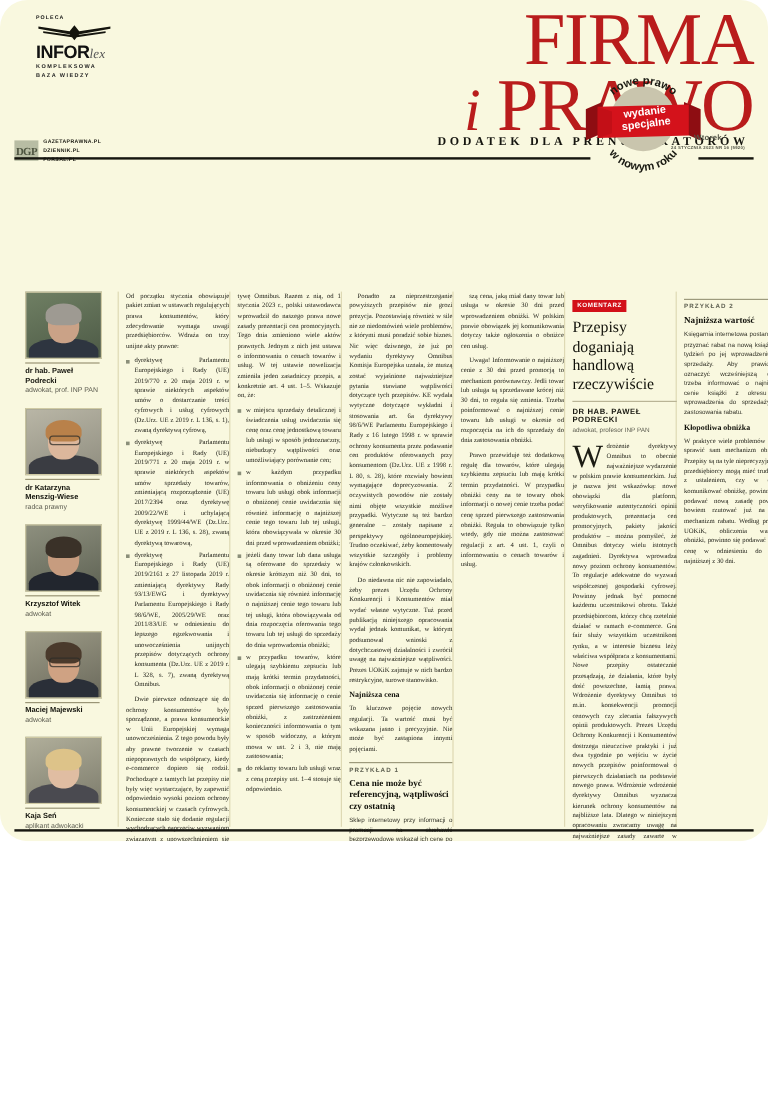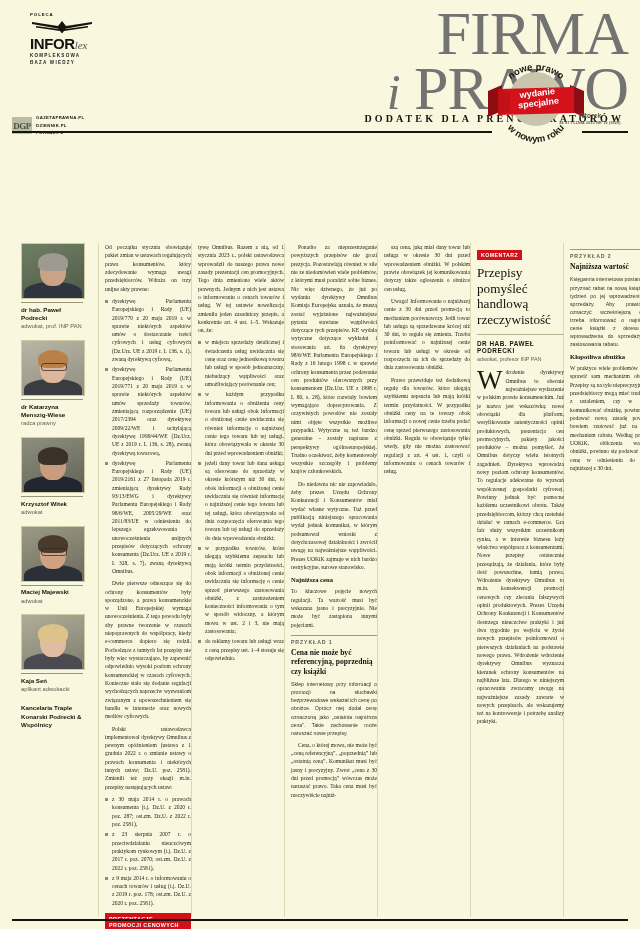--- a/index.html
+++ b/index.html
@@ -3,26 +3,27 @@
 <meta charset="utf-8">
 <style>
   html, body {
     margin: 0;
     padding: 0;
     background: #ffffff;
   }
   .page {
     position: relative;
     width: 640px;
-    height: 929px;
+    height: 701px;
     background: #f9f8df;
     overflow: hidden;
     font-family: "Liberation Serif", serif;
     color: #1a1a16;
     box-sizing: border-box;
+    border-radius: 23px;
   }
 
   
   .masthead {
     position: relative;
     height: 140px;
   }
   .infor-block {
     position: absolute;
     left: 30px;
@@ -68,21 +69,21 @@
     color: #222;
     line-height: 1.5;
     margin-top: 2px;
   }
 
   .firma-title {
     position: absolute;
     right: 12px;
     top: 6px;
     text-align: right;
-    color: #737373;
+    color: #b91c1c;
     font-family: "Liberation Serif", serif;
     line-height: 0.88;
     letter-spacing: -1px;
   }
   .firma-line1 {
     font-size: 62px;
     font-weight: 400;
   }
   .firma-line2 {
     font-size: 62px;
@@ -678,34 +679,34 @@
         <li>do reklamy towaru lub usługi wraz z ceną przepisy ust. 1–4 stosuje się odpowiednio.</li>
       </ul>
     </div>
 
     <div class="col col-3">
       <p class="ptext indent">Ponadto za nieprzestrzeganie powyższych przepisów nie grozi prezycja. Pozostawiają również w sile nie ze niedomówień wiele problemów, z którymi musi poradzić sobie biznes. Nic więc dziwnego, że już po wydaniu dyrektywy Omnibus Komisja Europejska uznała, że muszą zostać wyjaśnione najważniejsze pytania stawiane wątpliwości dotyczące tych przepisów. KE wydała wytyczne dotyczące wykładni i stosowania art. 6a dyrektywy 98/6/WE Parlamentu Europejskiego i Rady z 16 lutego 1998 r. w sprawie ochrony konsumenta przez podawanie cen produktów oferowanych przy konsumentom (Dz.Urz. UE z 1998 r. L 80, s. 28), które rozwiały bowiem wymagające doprecyzowania. Z oczywistych powodów nie zostały nimi objęte wszystkie możliwe przypadki. Wytyczne są też bardzo generalne – zostały napisane z perspektywy ogólnoeuropejskiej. Trudno oczekiwać, żeby komentowały wszystkie szczegóły i problemy krajów członkowskich.</p>
       <p class="ptext indent">Do niedawna nic nie zapowiadało, żeby prezes Urzędu Ochrony Konkurencji i Konsumentów miał wydać własne wytyczne. Tuż przed publikacją niniejszego opracowania wydał jednak komunikat, w którym podsumował wnioski z dotychczasowej działalności i zwrócił uwagę na najważniejsze wątpliwości. Prezes UOKiK zajmuje w nich bardzo restrykcyjne, surowe stanowisko.</p>
       <div class="subhead">Najniższa cena</div>
       <p class="ptext">To kluczowe pojęcie nowych regulacji. Ta wartość musi być wskazana jasno i precyzyjnie. Nie może być zastąpiona innymi pojęciami.</p>
       <div class="przyklad-label">PRZYKŁAD 1</div>
-      <div class="przyklad-title">Cena nie może być referencyjną, poprzednią czy książki</div>
+      <div class="przyklad-title">Cena nie może być referencyjną, wątpliwości czy ostatnią</div>
       <p class="przyklad-body">Sklep internetowy przy informacji o promocji na słuchawki bezprzewodowe wskazał ich cenę po obniżce. Oprócz niej dodał cenę oznaczoną jako „ostatnia najniższa cena”. Takie zachowanie może naruszać nowe przepisy.</p>
       <p class="ptext indent">Cena, o której mowa, nie może być „ceną referencyjną”, „poprzednią” lub „ostatnią ceną”. Komunikat musi być jasny i precyzyjny. Zwrot „cena z 30 dni przed promocją” wówczas może naruszać prawo. Taka cena musi być rzeczywiście najniż-</p>
     </div>
 
     <div class="col col-4">
       <p class="ptext indent">szą cena, jaką miał dany towar lub usługa w okresie 30 dni przed wprowadzeniem obniżki. W polskim prawie obowiązek jej komunikowania dotyczy także ogłoszenia o obniżce cen usług.</p>
       <p class="ptext indent">Uwaga! Informowanie o najniższej cenie z 30 dni przed promocją to mechanizm porównawczy. Jedli towar lub usługa są sprzedawane krócej niż 30 dni, to reguła się zmienia. Trzeba poinformować o najniższej cenie towaru lub usługi w okresie od rozpoczęcia na ich do sprzedaży do dnia zastosowania obniżki.</p>
       <p class="ptext indent">Prawo przewiduje też dodatkową regułę dla towarów, które ulegają szybkiemu zepsuciu lub mają krótki termin przydatności. W przypadku obniżki ceny na te towary obok informacji o nowej cenie trzeba podać cenę sprzed pierwszego zastosowania obniżki. Reguła to obowiązuje tylko wtedy, gdy nie można zastosować regulacji z art. 4 ust. 1, czyli o informowaniu o cenach towarów i usług.</p>
     </div>
 
     <div class="col col-5">
       <div class="red-tag">KOMENTARZ</div>
-      <div class="komentarz-title">Przepisy pomyśleć handlową rzeczywistość</div>
+      <div class="komentarz-title">Przepisy doganiają handlową rzeczywiście</div>
       <div class="komentarz-rule"></div>
       <div class="komentarz-author">DR HAB. PAWEŁ PODRECKI</div>
       <div class="komentarz-role">adwokat, profesor INP PAN</div>
       <p class="ptext dropcap">Wdrożenie dyrektywy Omnibus to obecnie najważniejsze wydarzenie w polskim prawie konsumenckim. Już je nazwa jest wskazówką: nowe obowiązki dla platform, weryfikowanie autentyczności opinii produktowych, prezentacja cen promocyjnych, pakiety jakości produktów – można pomyśleć, że Omnibus dotyczy wielu istotnych zagadnień. Dyrektywa wprowadza nowy poziom ochrony konsumentów. To regulacje adekwatne do wyzwań współczesnej gospodarki cyfrowej. Powinny jednak być pomocne każdemu uczestnikowi obrotu. Także przedsiębiorcom, którzy chcą rzetelnie działać w ramach e-commerce. Gra fair służy wszystkim uczestnikom rynku, a w interesie biznesu leży właściwa współpraca z konsumentami. Nowe przepisy ostatecznie przesądzają, że działania, które były dość powszechne, łamią prawa. Wdrożenie dyrektywy Omnibus to m.in. konsekwencji promocji cenowych czy zlecania fałszywych opinii produktowych. Prezes Urzędu Ochrony Konkurencji i Konsumentów dostrzega nieuczciwe praktyki i już dwa tygodnie po wejściu w życie nowych przepisów poinformował o pierwszych działaniach na podstawie nowego prawa. Wdrożenie wdrożenie dyrektywy Omnibus wyznacza kierunek ochrony konsumentów na najbliższe lata. Dlatego w niniejszym opracowaniu zwracamy uwagę na najważniejsze zasady zawarte w nowych przepisach, ale wskazujemy też na kontrowersje i potrzebę analizy praktyki.</p>
     </div>
 
     <div class="col col-6">
       <div class="przyklad-label">PRZYKŁAD 2</div>
       <div class="przyklad-title">Najniższa wartość</div>
       <p class="przyklad-body">Księgarnia internetowa postanowiła przyznać rabat na nową książkę w tydzień po jej wprowadzeniu do sprzedaży. Aby prawidłowo oznaczyć wcześniejszą cenę, trzeba informować o najniższej cenie książki z okresu od wprowadzenia do sprzedaży do zastosowania rabatu.</p>

